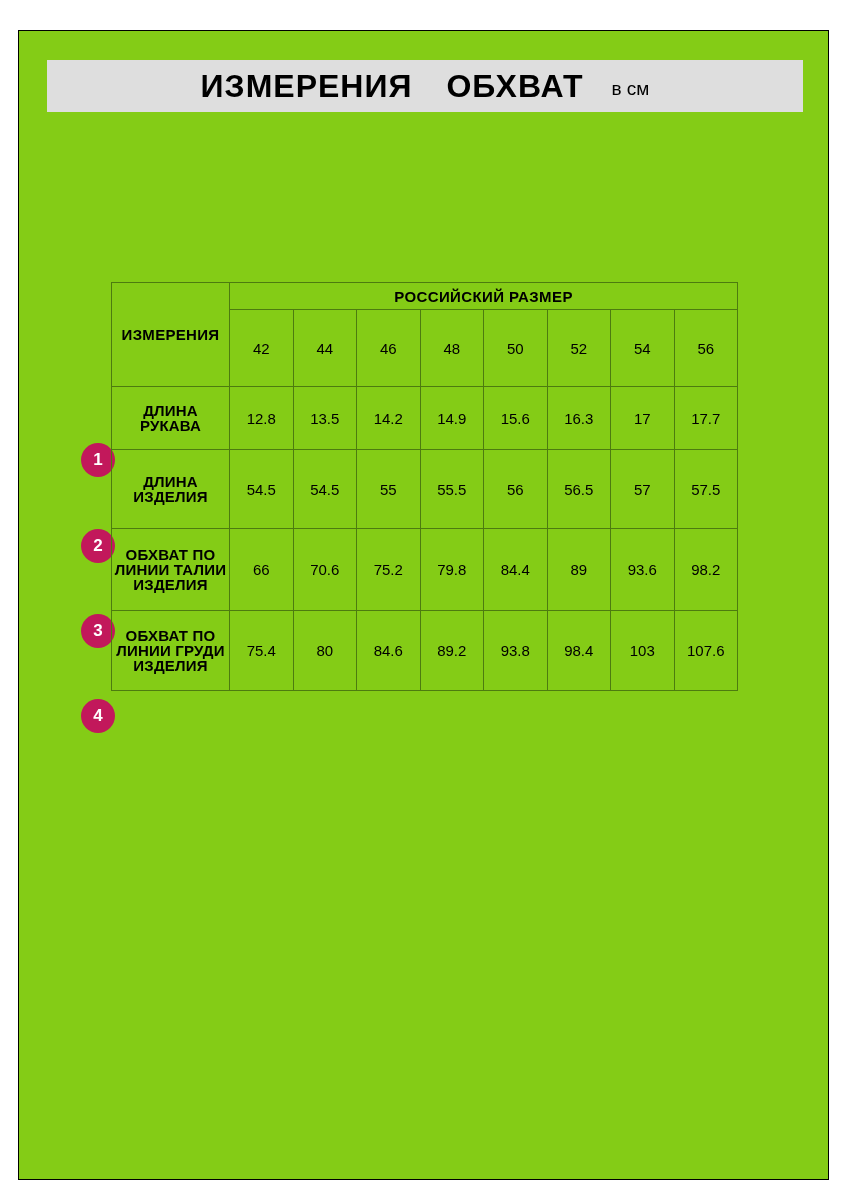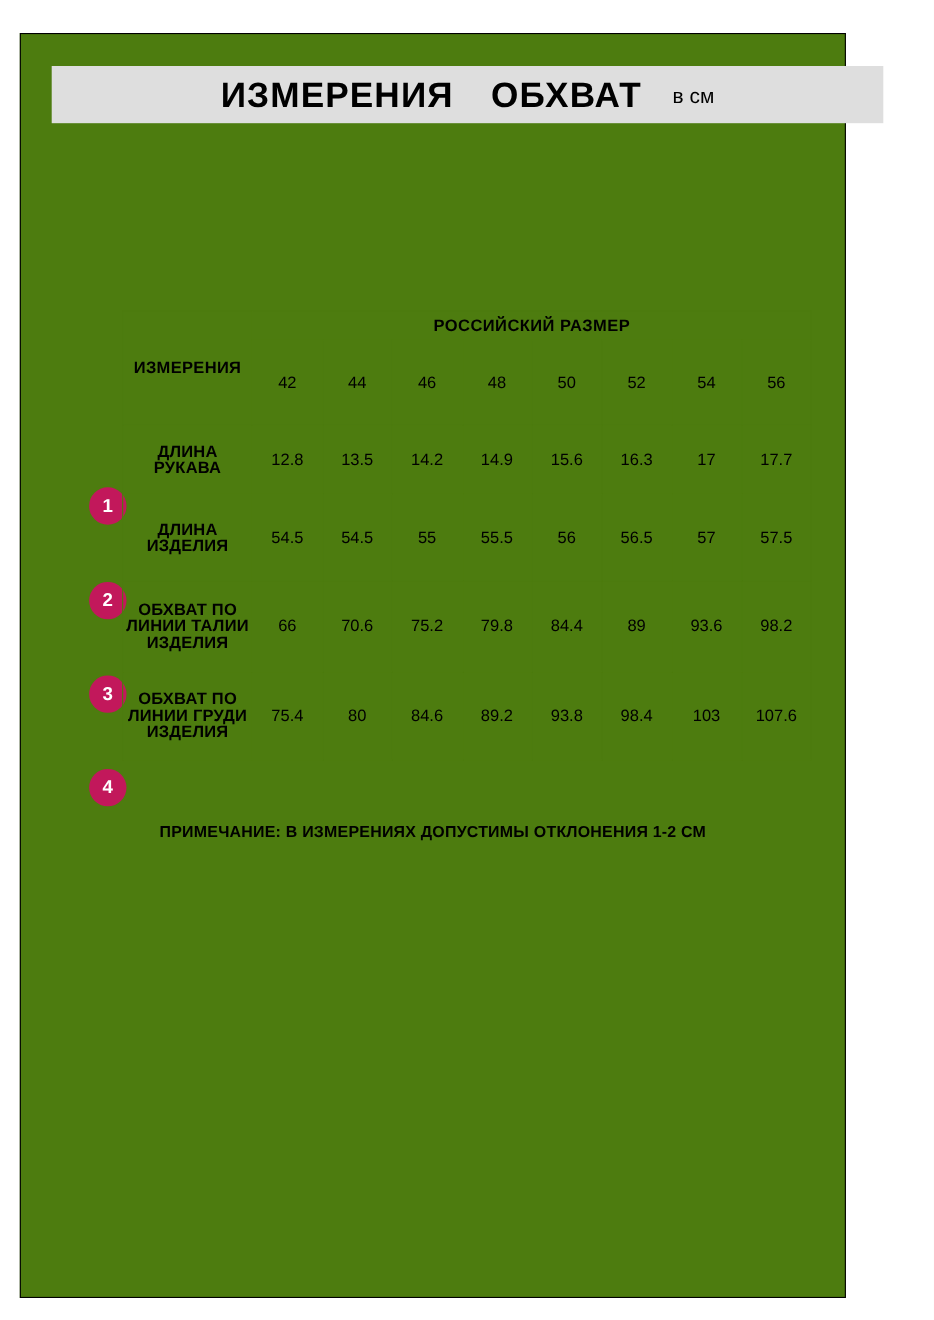--- a/index.html
+++ b/index.html
@@ -11,25 +11,25 @@
     width: 849px;
     height: 1200px;
     font-family: "Liberation Sans", sans-serif;
     color: #000000;
     position: relative;
   }
   .page {
     position: absolute;
     left: 18px;
     top: 30px;
-    width: 751px;
+    width: 811px;
     height: 1150px;
     border: 1px solid #000000;
     box-sizing: border-box;
-    background: #4d7c0f;
+    background: #84cc16;
   }
   .inner {
     position: absolute;
     left: 0;
     top: 0;
     right: 0;
     bottom: 0;
     padding: 0;
   }
   
@@ -253,16 +253,15 @@
             <td class="val">89.2</td>
             <td class="val">93.8</td>
             <td class="val">98.4</td>
             <td class="val">103</td>
             <td class="val">107.6</td>
           </tr>
         </tbody>
       </table>
     </div>
 
-    <div class="note-bottom">ПРИМЕЧАНИЕ: В ИЗМЕРЕНИЯХ ДОПУСТИМЫ ОТКЛОНЕНИЯ 1-2 СМ</div>
 
   </div>
 </div>
 
 </body></html>

